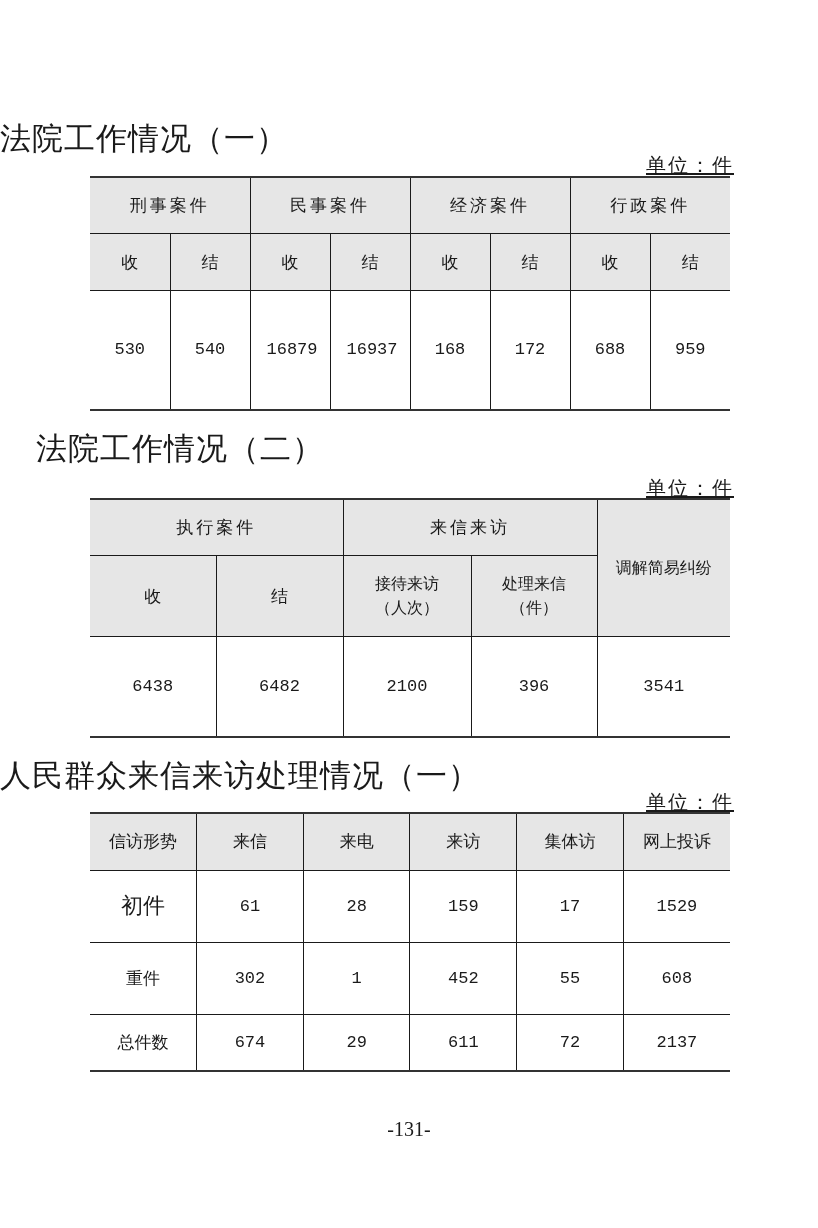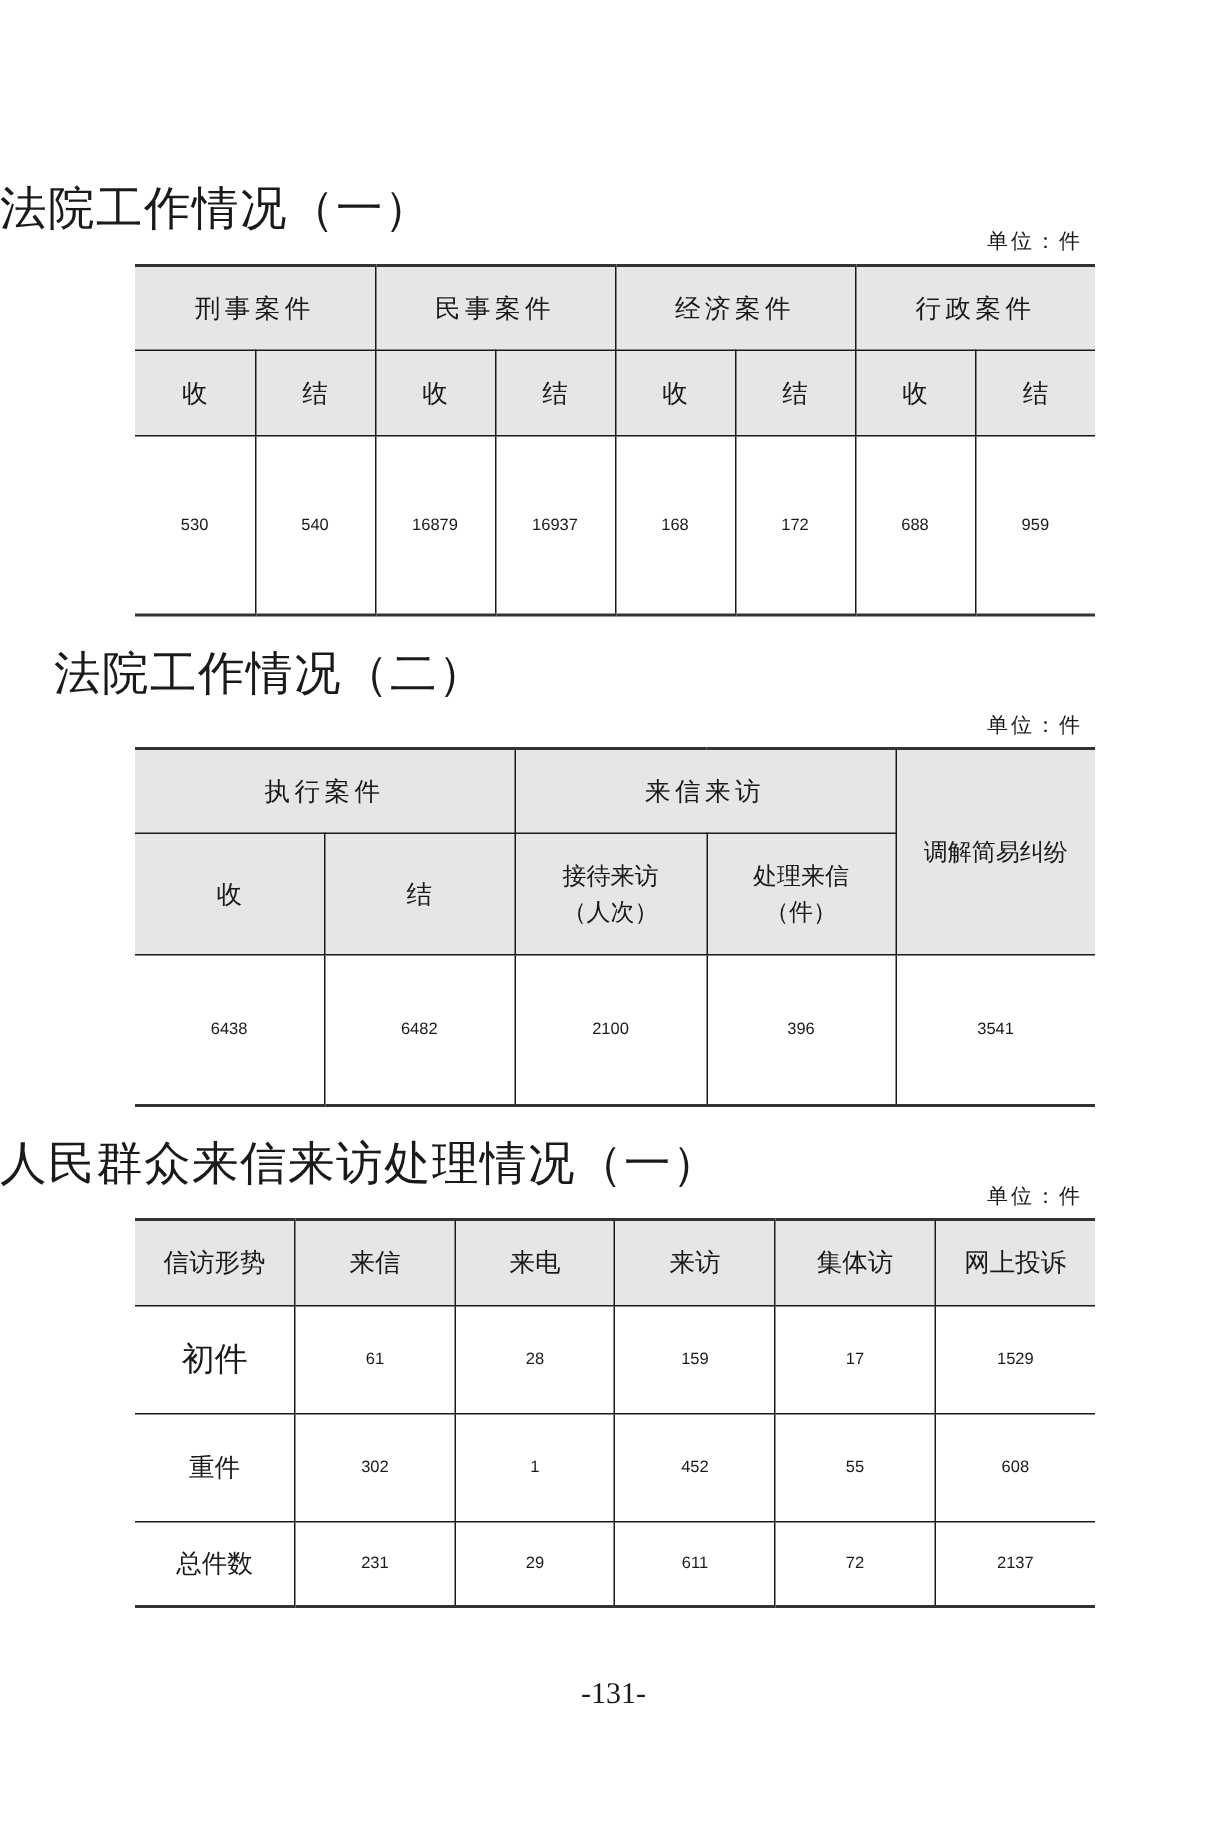--- a/index.html
+++ b/index.html
@@ -1,27 +1,27 @@
 <!DOCTYPE html>
 <html><head>
 <meta charset="utf-8">
 <style>
   html, body { margin: 0; padding: 0; background: #ffffff; }
   body { width: 818px; height: 1228px; position: relative; font-family: "DejaVu Serif", "Liberation Serif", serif; color: #1a1a1a; }
   .title { position: absolute; left: 0; width: 668px; text-align: left; font-size: 31px; letter-spacing: 1px; }
-  .unit { position: absolute; right: 96px; font-size: 14px; letter-spacing: 2px; }
+  .unit { position: absolute; right: 84px; font-size: 20px; letter-spacing: 2px; text-decoration: underline; }
   table { position: absolute; left: 90px; width: 640px; border-collapse: collapse; table-layout: fixed; }
   td { border: 1px solid #1a1a1a; text-align: center; vertical-align: middle; padding: 16px; font-size: 16px; }
   table tr:first-child td { border-top: 2.5px solid #333; }
   table tr:last-child td { border-bottom: 2.5px solid #333; }
   td:first-child { border-left: none; }
   td:last-child { border-right: none; }
   .hd { background: #e6e6e6; font-size: 17px; }
   .hd-sp { letter-spacing: 3px; }
-  .num { font-family: Liberation Sans, sans-serif; font-size: 11px; }
+  .num { font-family: Liberation Mono, monospace; font-size: 17px; }
   .pagenum { position: absolute; left: 0; width: 818px; text-align: center; top: 1118px; font-size: 20px; font-family: "Liberation Serif", serif; }
 </style>
 </head>
 <body>
 
 <div class="title" style="top:118px;">法院工作情况（一）</div>
 <div class="unit" style="top:152px;">单位：件</div>
 <table style="top:176px;">
   <tbody>
       <tr style="height:30px;">
@@ -114,21 +114,21 @@
   <tr style="height:72px;">
     <td style="font-size:17px;">重件</td>
     <td class="num">302</td>
     <td class="num">1</td>
     <td class="num">452</td>
     <td class="num">55</td>
     <td class="num">608</td>
   </tr>
   <tr style="height:56px;">
     <td style="font-size:17px;">总件数</td>
-    <td class="num">231</td>
+    <td class="num">674</td>
     <td class="num">29</td>
     <td class="num">611</td>
     <td class="num">72</td>
     <td class="num">2137</td>
   </tr>
 </tbody>
   </table>
 
 <div class="pagenum">-131-</div>
 

